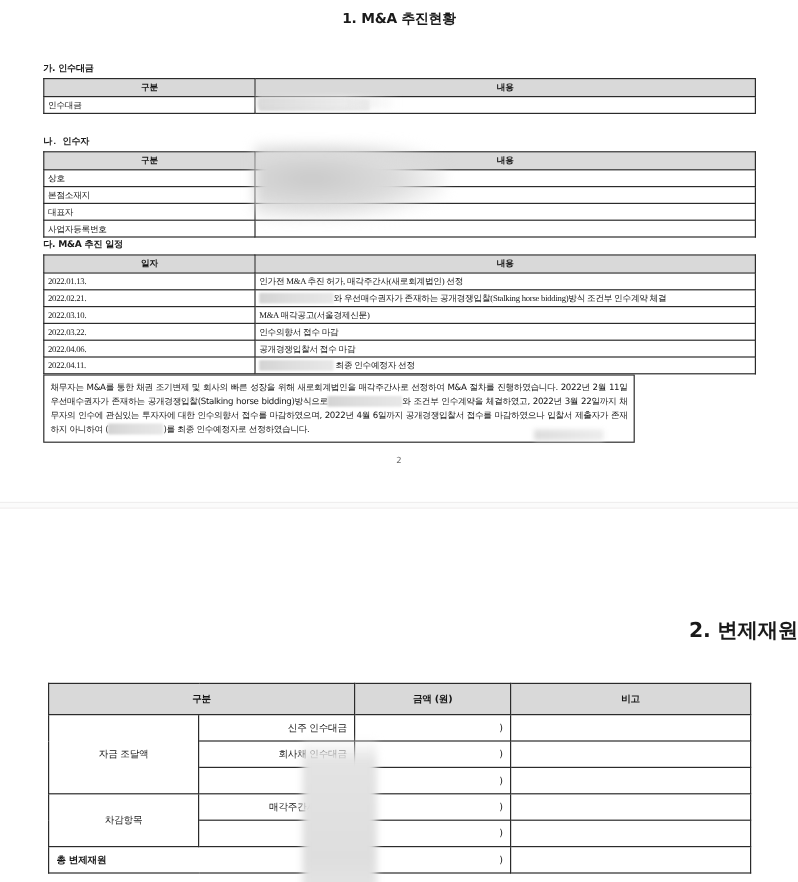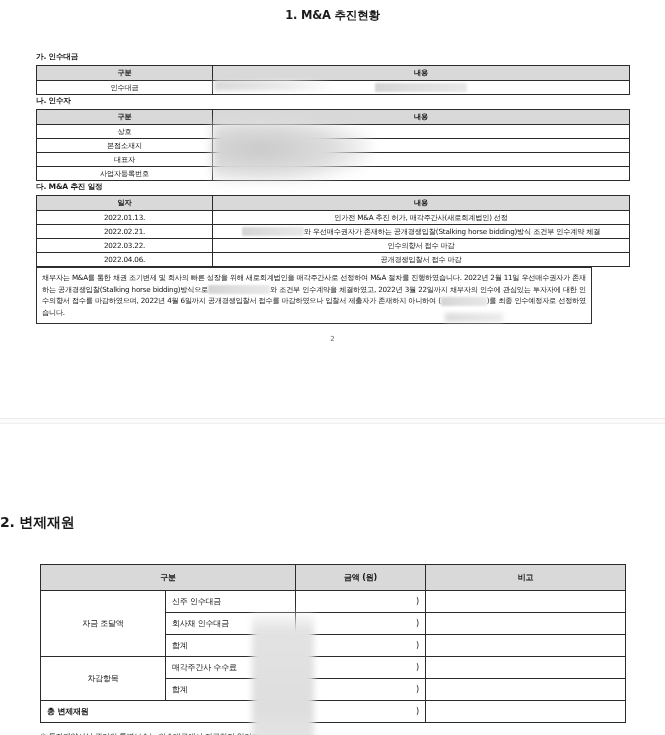--- a/index.html
+++ b/index.html
@@ -36,36 +36,36 @@
   }
   .doc-title {
     text-align: center;
     font-size: 11.5px;
     font-weight: bold;
     letter-spacing: -0.2px;
     padding-top: 8px;
     color: #1a1a1a;
   }
   .doc-title-2 {
-    text-align: left;
-    font-size: 14px;
+    text-align: right;
+    font-size: 17px;
     font-weight: bold;
     letter-spacing: -0.2px;
     padding-top: 90px;
     color: #1a1a1a;
   }
   .section-label {
     font-size: 7.6px;
     font-weight: bold;
     letter-spacing: -0.2px;
     margin: 0 0 3px 36px;
     color: #1a1a1a;
   }
   .sec-a  { margin-top: 29px; }
-  .sec-b  { margin-top: 1px; }
+  .sec-b  { margin-top: 18px; font-family: Liberation Mono, monospace; }
   .sec-c  { margin-top: 1px; }
   .sec-d  { margin-top: 10px; }
 
   table.doc-table {
     border-collapse: collapse;
     margin-left: 36px;
     table-layout: fixed;
     background: #ffffff;
   }
   table.doc-table th,
@@ -79,34 +79,34 @@
     color: #141414;
     overflow: hidden;
     white-space: nowrap;
   }
   table.doc-table th {
     background: #d9d9d9;
     text-align: center;
     font-weight: bold;
     height: 12px;
   }
-  td.left  { text-align: center; margin-left: 22px; }
+  td.left  { text-align: left; margin-left: 22px; }
 
   
   #tbl-price { width: 593px; }
   #tbl-price .c-gubun   { width: 176px; }
   #tbl-price .c-naeyong { width: 417px; }
 
   
   #tbl-buyer { width: 593px; }
   #tbl-buyer .c-gubun   { width: 176px; }
   #tbl-buyer .c-naeyong { width: 417px; }
 
   
-  #tbl-sched { width: 593px; }
+  #tbl-sched { width: 593px; font-family: Liberation Serif, serif; }
   #tbl-sched .c-date    { width: 176px; }
   #tbl-sched .c-naeyong { width: 417px; }
 
   
   .redact {
     display: inline-block;
     vertical-align: middle;
     height: 9px;
     background: linear-gradient(90deg,#d4d4d4 0%,#dedede 40%,#e8e8e8 100%);
     filter: blur(1.1px);
@@ -154,21 +154,21 @@
     height: 9px;
     background: linear-gradient(90deg,#dcdcdc,#ececec);
     filter: blur(2px);
     pointer-events: none;
   }
 
   
   .summary-box {
     position: relative;
     margin-left: 36px;
-    width: 556px;
+    width: 493px;
     box-sizing: border-box;
     border: 1px solid #2f2f2f;
     padding: 4px 5px 5px 5px;
     background: #ffffff;
   }
   .summary-box p {
     margin: 0;
     font-size: 7.2px;
     line-height: 11.6px;
     letter-spacing: -0.25px;
@@ -204,21 +204,21 @@
     background: #d9d9d9;
     font-weight: bold;
     text-align: center;
     height: 26px;
   }
   #tbl-fund .c-group { width: 125px; }
   #tbl-fund .c-item  { width: 130px; }
   #tbl-fund .c-amt   { width: 130px; }
   #tbl-fund .c-note  { width: 200px; }
   #tbl-fund td.group-cell { text-align: center; vertical-align: middle; }
-  #tbl-fund td.item-cell  { text-align: left; }
+  #tbl-fund td.item-cell  { text-align: right; }
   #tbl-fund td.amt-cell   { text-align: right; }
   #tbl-fund td.total-cell {
     text-align: left;
     font-weight: bold;
   }
   .fund-wrap { position: relative; }
   .footnote {
     margin-left: 40px;
     margin-top: 9px;
     font-size: 7.6px;
@@ -302,26 +302,34 @@
     <tbody>
       <tr>
         <td class="left">2022.01.13.</td>
         <td class="left">인가전 M&amp;A 추진 허가, 매각주간사(새로회계법인) 선정</td>
       </tr>
       <tr>
         <td class="left">2022.02.21.</td>
         <td class="left"><span class="redact redact-w2"></span><span>와 우선매수권자가 존재하는 공개경쟁입찰(Stalking horse bidding)방식 조건부 인수계약 체결</span></td>
       </tr>
       <tr>
+        <td class="left">2022.03.10.</td>
+        <td class="left">M&amp;A 매각공고(서울경제신문)</td>
+      </tr>
+      <tr>
         <td class="left">2022.03.22.</td>
         <td class="left">인수의향서 접수 마감</td>
       </tr>
       <tr>
         <td class="left">2022.04.06.</td>
         <td class="left">공개경쟁입찰서 접수 마감</td>
+      </tr>
+      <tr>
+        <td class="left">2022.04.11.</td>
+        <td class="left"><span class="redact redact-w2"></span> <span>최종 인수예정자 선정</span></td>
       </tr>
     </tbody>
   </table>
 
   <div class="summary-box">
     <p><span>채무자는 M&amp;A를 통한 채권 조기변제 및 회사의 빠른 성장을 위해 새로회계법인을 매각주간사로 선정하여 M&amp;A 절차를 진행하였습니다. 2022년 2월 11일 우선매수권자가 존재하는 공개경쟁입찰(Stalking horse bidding)방식으로</span><span class="redact redact-w2"></span><span>와 조건부 인수계약을 체결하였고, 2022년 3월 22일까지 채무자의 인수에 관심있는 투자자에 대한 인수의향서 접수를 마감하였으며, 2022년 4월 6일까지 공개경쟁입찰서 접수를 마감하였으나 입찰서 제출자가 존재하지 아니하여 (</span><span class="redact" style="width:46px"></span><span>)를 최종 인수예정자로 선정하였습니다.</span></p>
     <div class="para-blur"></div>
   </div>
 
   <div class="page-number">2</div>

